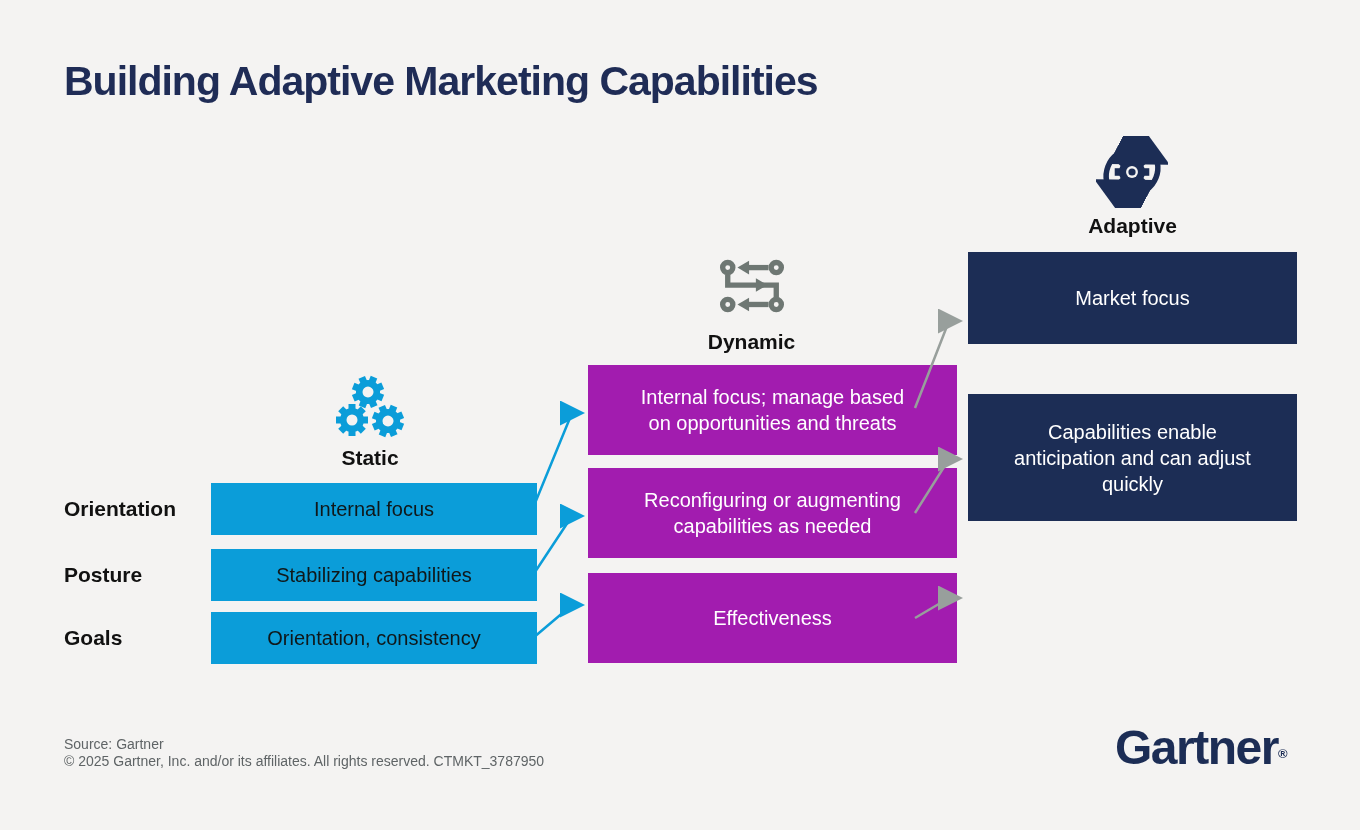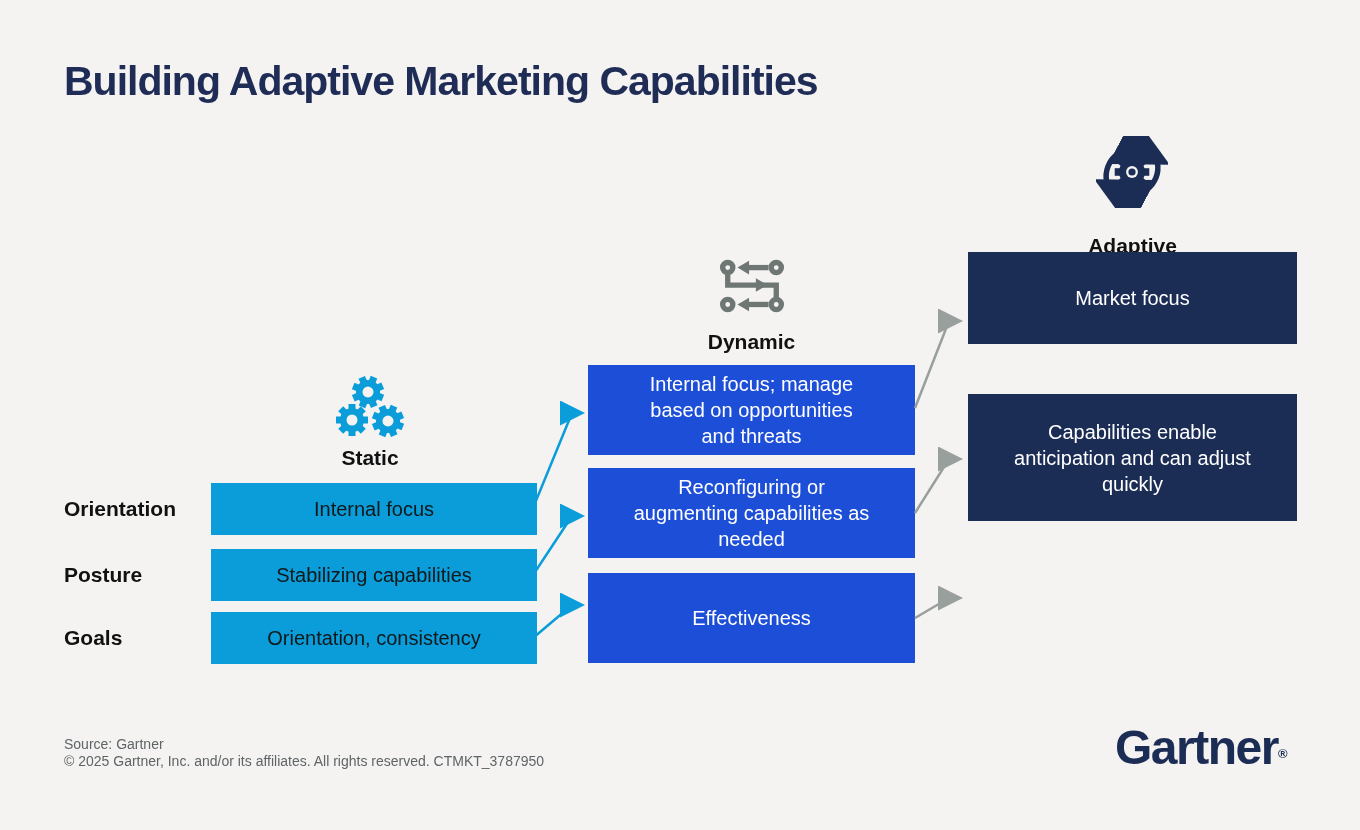--- a/index.html
+++ b/index.html
@@ -29,22 +29,22 @@
   }
   .box{
     position:absolute;display:flex;align-items:center;justify-content:center;
     text-align:center;font-size:20px;line-height:26px;
   }
   .box.blue{
     left:211px;width:326px;height:52px;
     background:#0b9dd9;color:#10181a;
   }
   .box.gray{
-    left:588px;width:327px;height:90px;
-    background:#1d4ed8;color:#ffffff;padding:16px 44px;box-sizing:border-box;
+    left:588px;width:369px;height:90px;
+    background:#a21caf;color:#ffffff;padding:16px 44px;box-sizing:border-box;
   }
   .box.navy{
     left:968px;width:329px;height:127px;
     background:#1c2d55;color:#ffffff;padding:0 40px;box-sizing:border-box;
   }
   .icon-wrap{position:absolute;}
   .arrows{position:absolute;left:0;top:0;pointer-events:none;}
   .footer-line{
     position:absolute;left:64px;
     font-size:14px;color:#5f6466;line-height:17px;
@@ -115,21 +115,21 @@
         </marker>
       </defs>
       <use href="#gear" fill="#1c2d55" transform="translate(36,36) scale(1.08)"></use>
       <circle cx="36" cy="36" r="3.6" fill="#1c2d55"></circle>
       <g stroke="#1c2d55" stroke-width="5.5" fill="none">
         <path d="M10.6,45.2 A27,27 0 0 1 49.5,16.2" marker-end="url(#ah-navy)"></path>
         <path d="M61.4,26.8 A27,27 0 0 1 22.5,55.8" marker-end="url(#ah-navy)"></path>
       </g>
     </svg>
   </div>
-  <div class="col-label" style="left:968px;width:329px;top:214px;margin-top:20px;">Adaptive</div>
+  <div class="col-label" style="left:968px;width:329px;top:214px;">Adaptive</div>
 
   <div class="row-label" style="top:497px;">Orientation</div>
   <div class="row-label" style="top:563px;">Posture</div>
   <div class="row-label" style="top:626px;">Goals</div>
 
   <div class="box blue" style="top:483px;">Internal focus</div>
   <div class="box blue" style="top:549px;">Stabilizing capabilities</div>
   <div class="box blue" style="top:612px;">Orientation, consistency</div>
 
   <div class="box gray" style="top:365px;">Internal focus; manage based on opportunities and threats</div>

